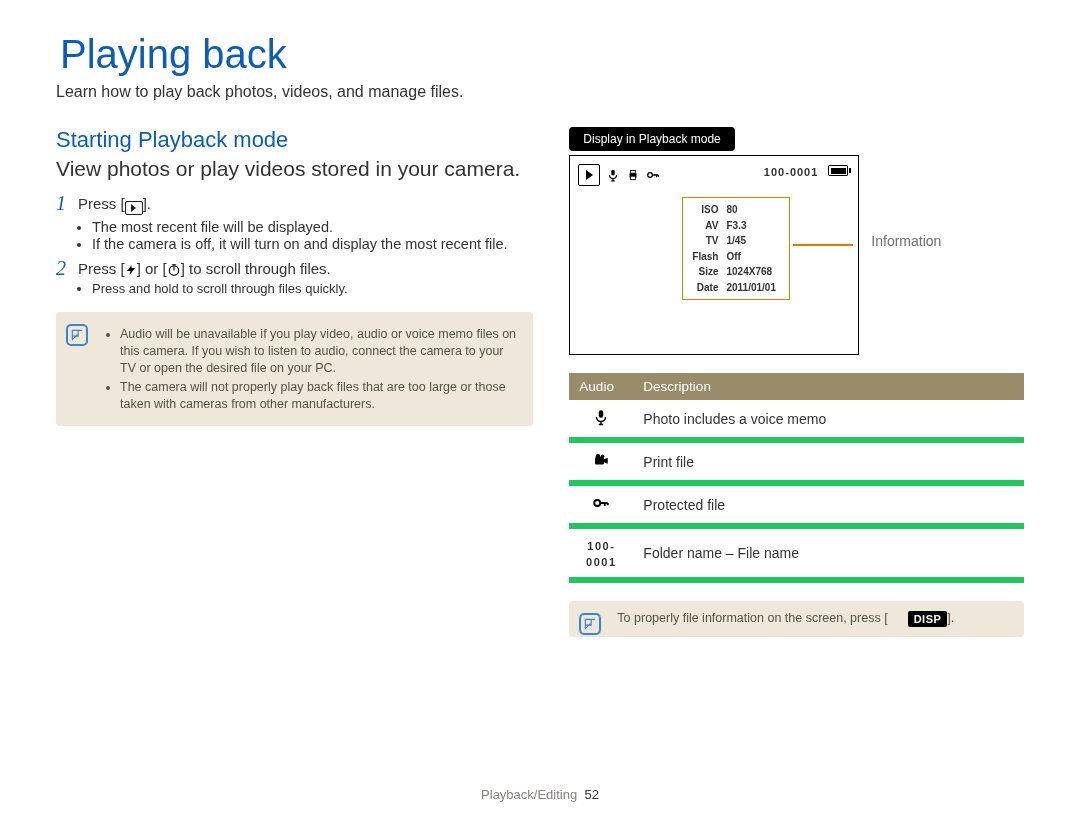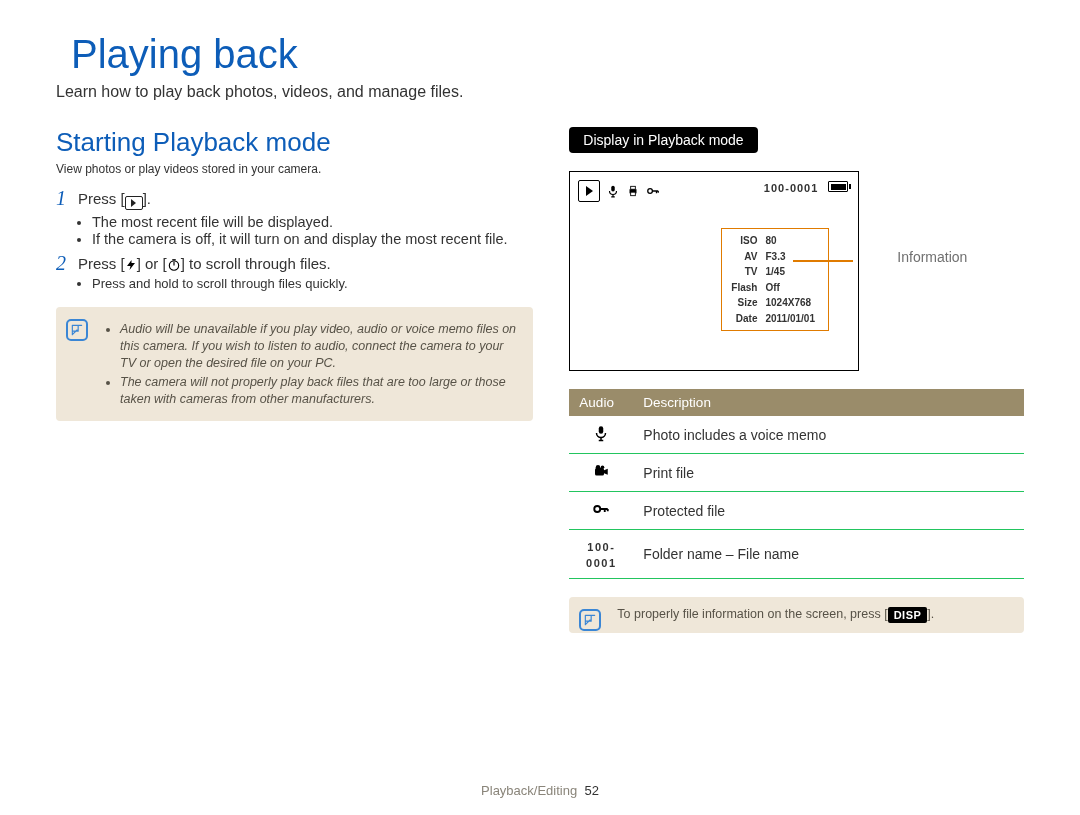--- a/index.html
+++ b/index.html
@@ -15,44 +15,44 @@
     margin:0;
     font-family:Arial,Helvetica,sans-serif;
     color:var(--text);
     width:1080px;
     background:#fff;
   }
   .page{
     padding:32px 56px 20px 56px;
   }
   h1{
-    margin:0 0 6px 15px;
+    margin:0 0 6px 4px;
     font-size:40px;
     font-weight:400;
     color:var(--blue);
     letter-spacing:0px;
   }
   .intro{
     font-size:16px;
     margin:0 0 26px 0;
   }
   .columns{
     display:flex;
     gap:36px;
   }
   .col-left{flex:1.05; min-width:0;}
   .col-right{flex:1; min-width:0;}
 
   h2.section-h{
-    font-size:26px;
+    font-size:22px;
     font-weight:400;
     color:var(--blue);
     margin:0 0 4px 0;
   }
-  .subintro{font-size:12px;margin:0 0 14px 0;}
+  .subintro{font-size:21px;margin:0 0 14px 0;}
 
   .step{
     font-size:15px;
     margin:6px 0 4px 0;
     padding-left:22px;
     position:relative;
   }
   .step-num{
     position:absolute;
     left:0;top:-3px;
@@ -70,21 +70,21 @@
 
   .note-box{
     background:var(--tan);
     border-radius:4px;
     padding:12px 16px 12px 48px;
     position:relative;
     font-size:12.5px;
     color:#575247;
     margin-top:16px;
   }
-  .note-box.small{font-size:12.5px;font-style:italic;}
+  .note-box.small{font-size:12.5px;}
   .note-box ul{margin:0;padding-left:16px;}
   .note-box li{margin:2px 0;line-height:1.35;}
   .note-icon{
     position:absolute;
     left:10px;top:12px;
     width:22px;height:22px;
     border:2px solid #3a86d5;
     border-radius:5px;
     display:flex;align-items:center;justify-content:center;
   }
@@ -99,24 +99,24 @@
     align-items:center;justify-content:center;
     font-size:10px;
   }
 
   
   .black-tab{
     display:inline-block;
     background:#000;
     color:#fff;
     border-radius:4px;
-    font-size:14px;
+    font-size:12px;
     padding:5px 14px;
     font-weight:500;
-    margin-bottom:18px;
+    margin-bottom:4px;
   }
 
   .display-diagram{
     position:relative;
     border:1.5px solid #000;
     height:200px;
     width:290px;
     margin:0 0 18px 0;
     background:#fff;
   }
@@ -152,61 +152,60 @@
     border:1.5px solid #000;
     border-radius:1px;
   }
   .batt:after{
     content:"";position:absolute;right:-4px;top:2px;width:2px;height:5px;background:#000;
   }
   .batt .fill{position:absolute;left:1.5px;top:1.5px;width:15px;height:6px;background:#000;}
 
   .info-box{
     position:absolute;
-    left:112px;top:56px;
+    left:112px;top:41px;
     border:1.5px solid var(--orange);
     padding:3px 7px 3px 7px;
     font-family:Arial,sans-serif;
     font-weight:bold;
     font-size:10px;
     line-height:1.35;
-    margin-left:39px;
   }
   .info-box table td{padding:0 4px 0 0;}
   .info-box table td.l{text-align:right;padding-right:6px;}
   .info-lead{
     position:absolute;
     left:223px;top:88px;
     width:60px;height:1.5px;
     background:var(--orange);
   }
 
   .info-text{
     font-size:14px;
     color:var(--muted);
     position:absolute;
-    left:328px;
+    left:302px;
     top:78px;
   }
   .diagram-wrap{position:relative;}
 
   
   .icon-table{
     width:100%;
     border-collapse:collapse;
     font-size:14px;
   }
   .icon-table thead td{
     background:var(--olive);
     color:#fff;
     padding:6px 10px;
     font-size:13.5px;
   }
   .icon-table tbody td{
-    border-bottom:1px solid #22c55e;
+    border-bottom:6px solid #22c55e;
     padding:8px 10px;
     vertical-align:middle;
   }
   .icon-table tbody td.icon-cell{width:64px;text-align:center;}
   .icon-table tbody td.icon-cell svg{width:18px;height:18px;}
   .file-tag{
     font-family:Arial,sans-serif;
     font-weight:bold;
     font-size:11px;
     letter-spacing:1.5px;
@@ -216,20 +215,21 @@
     display:inline-block;
     background:#000;
     color:#fff;
     font-family:Arial,sans-serif;
     font-weight:bold;
     font-size:11px;
     padding:2px 6px;
     border-radius:2px;
     letter-spacing:0.5px;
     vertical-align:middle;
+    margin-left:20px;
   }
 
   .footer{
     text-align:center;
     font-size:13px;
     color:#8a857a;
     margin-top:150px;
   }
   .footer .pg{color:#333;}
   .flash-sq,.timer-sq{

